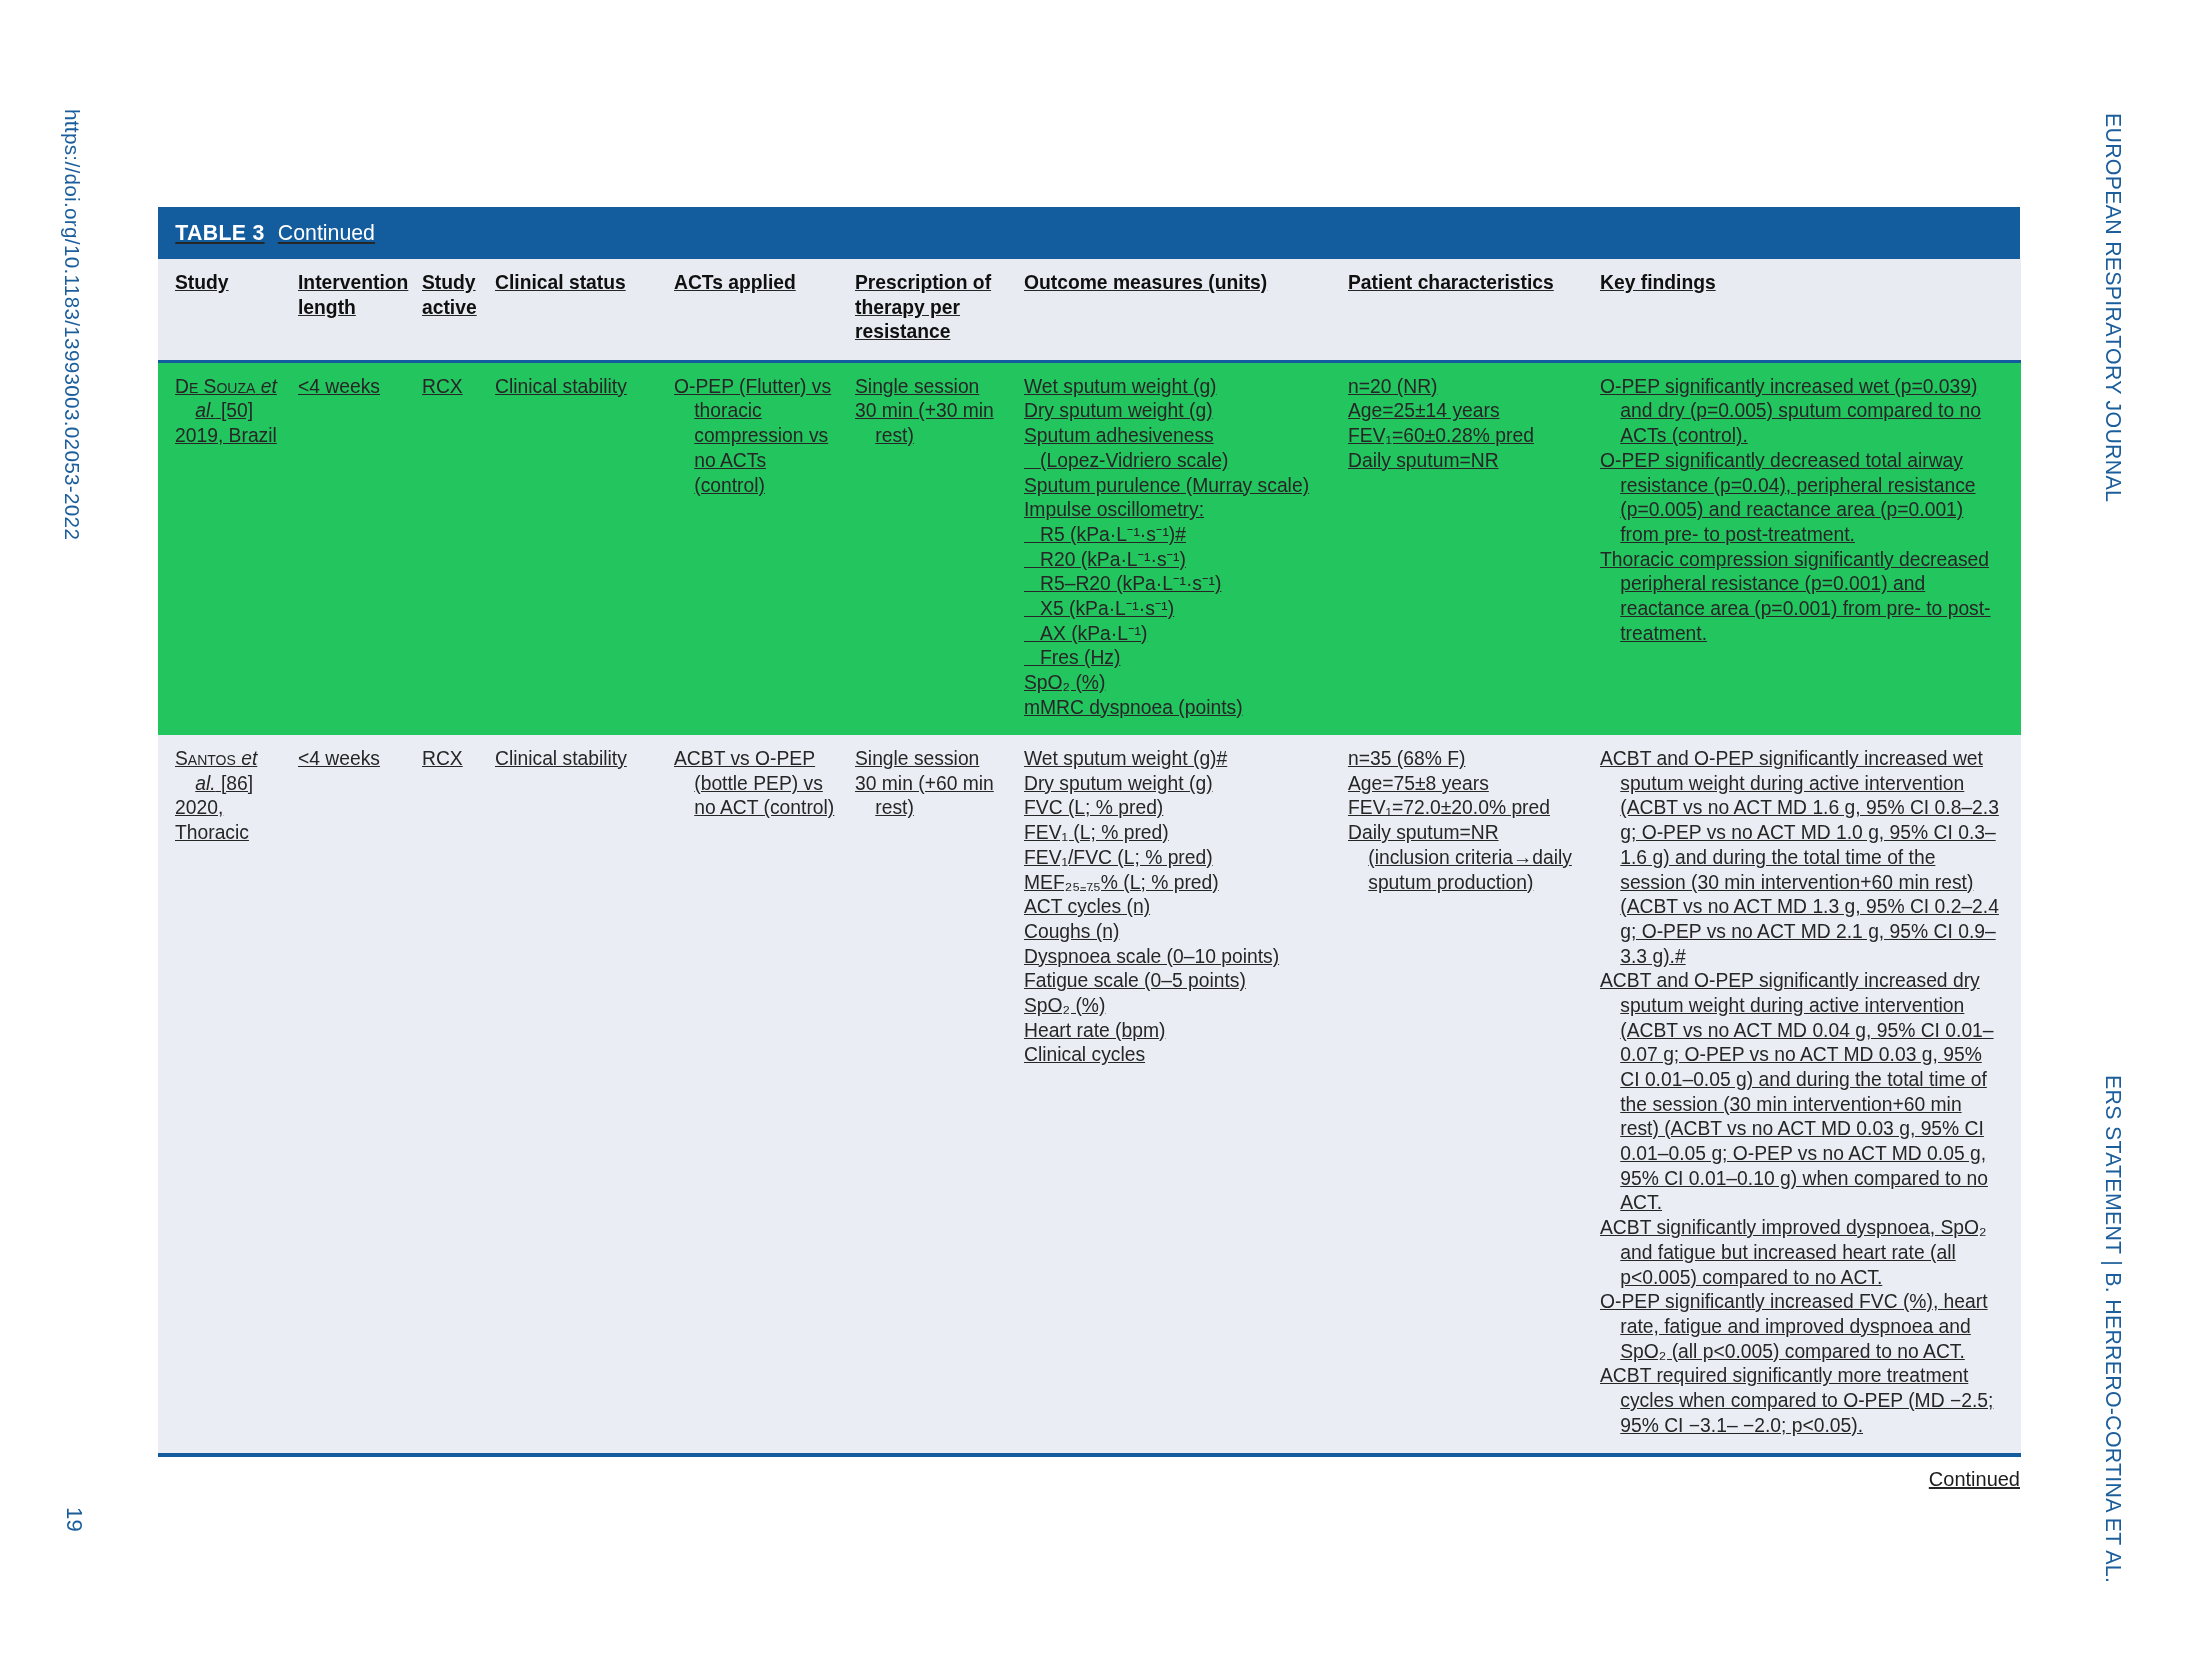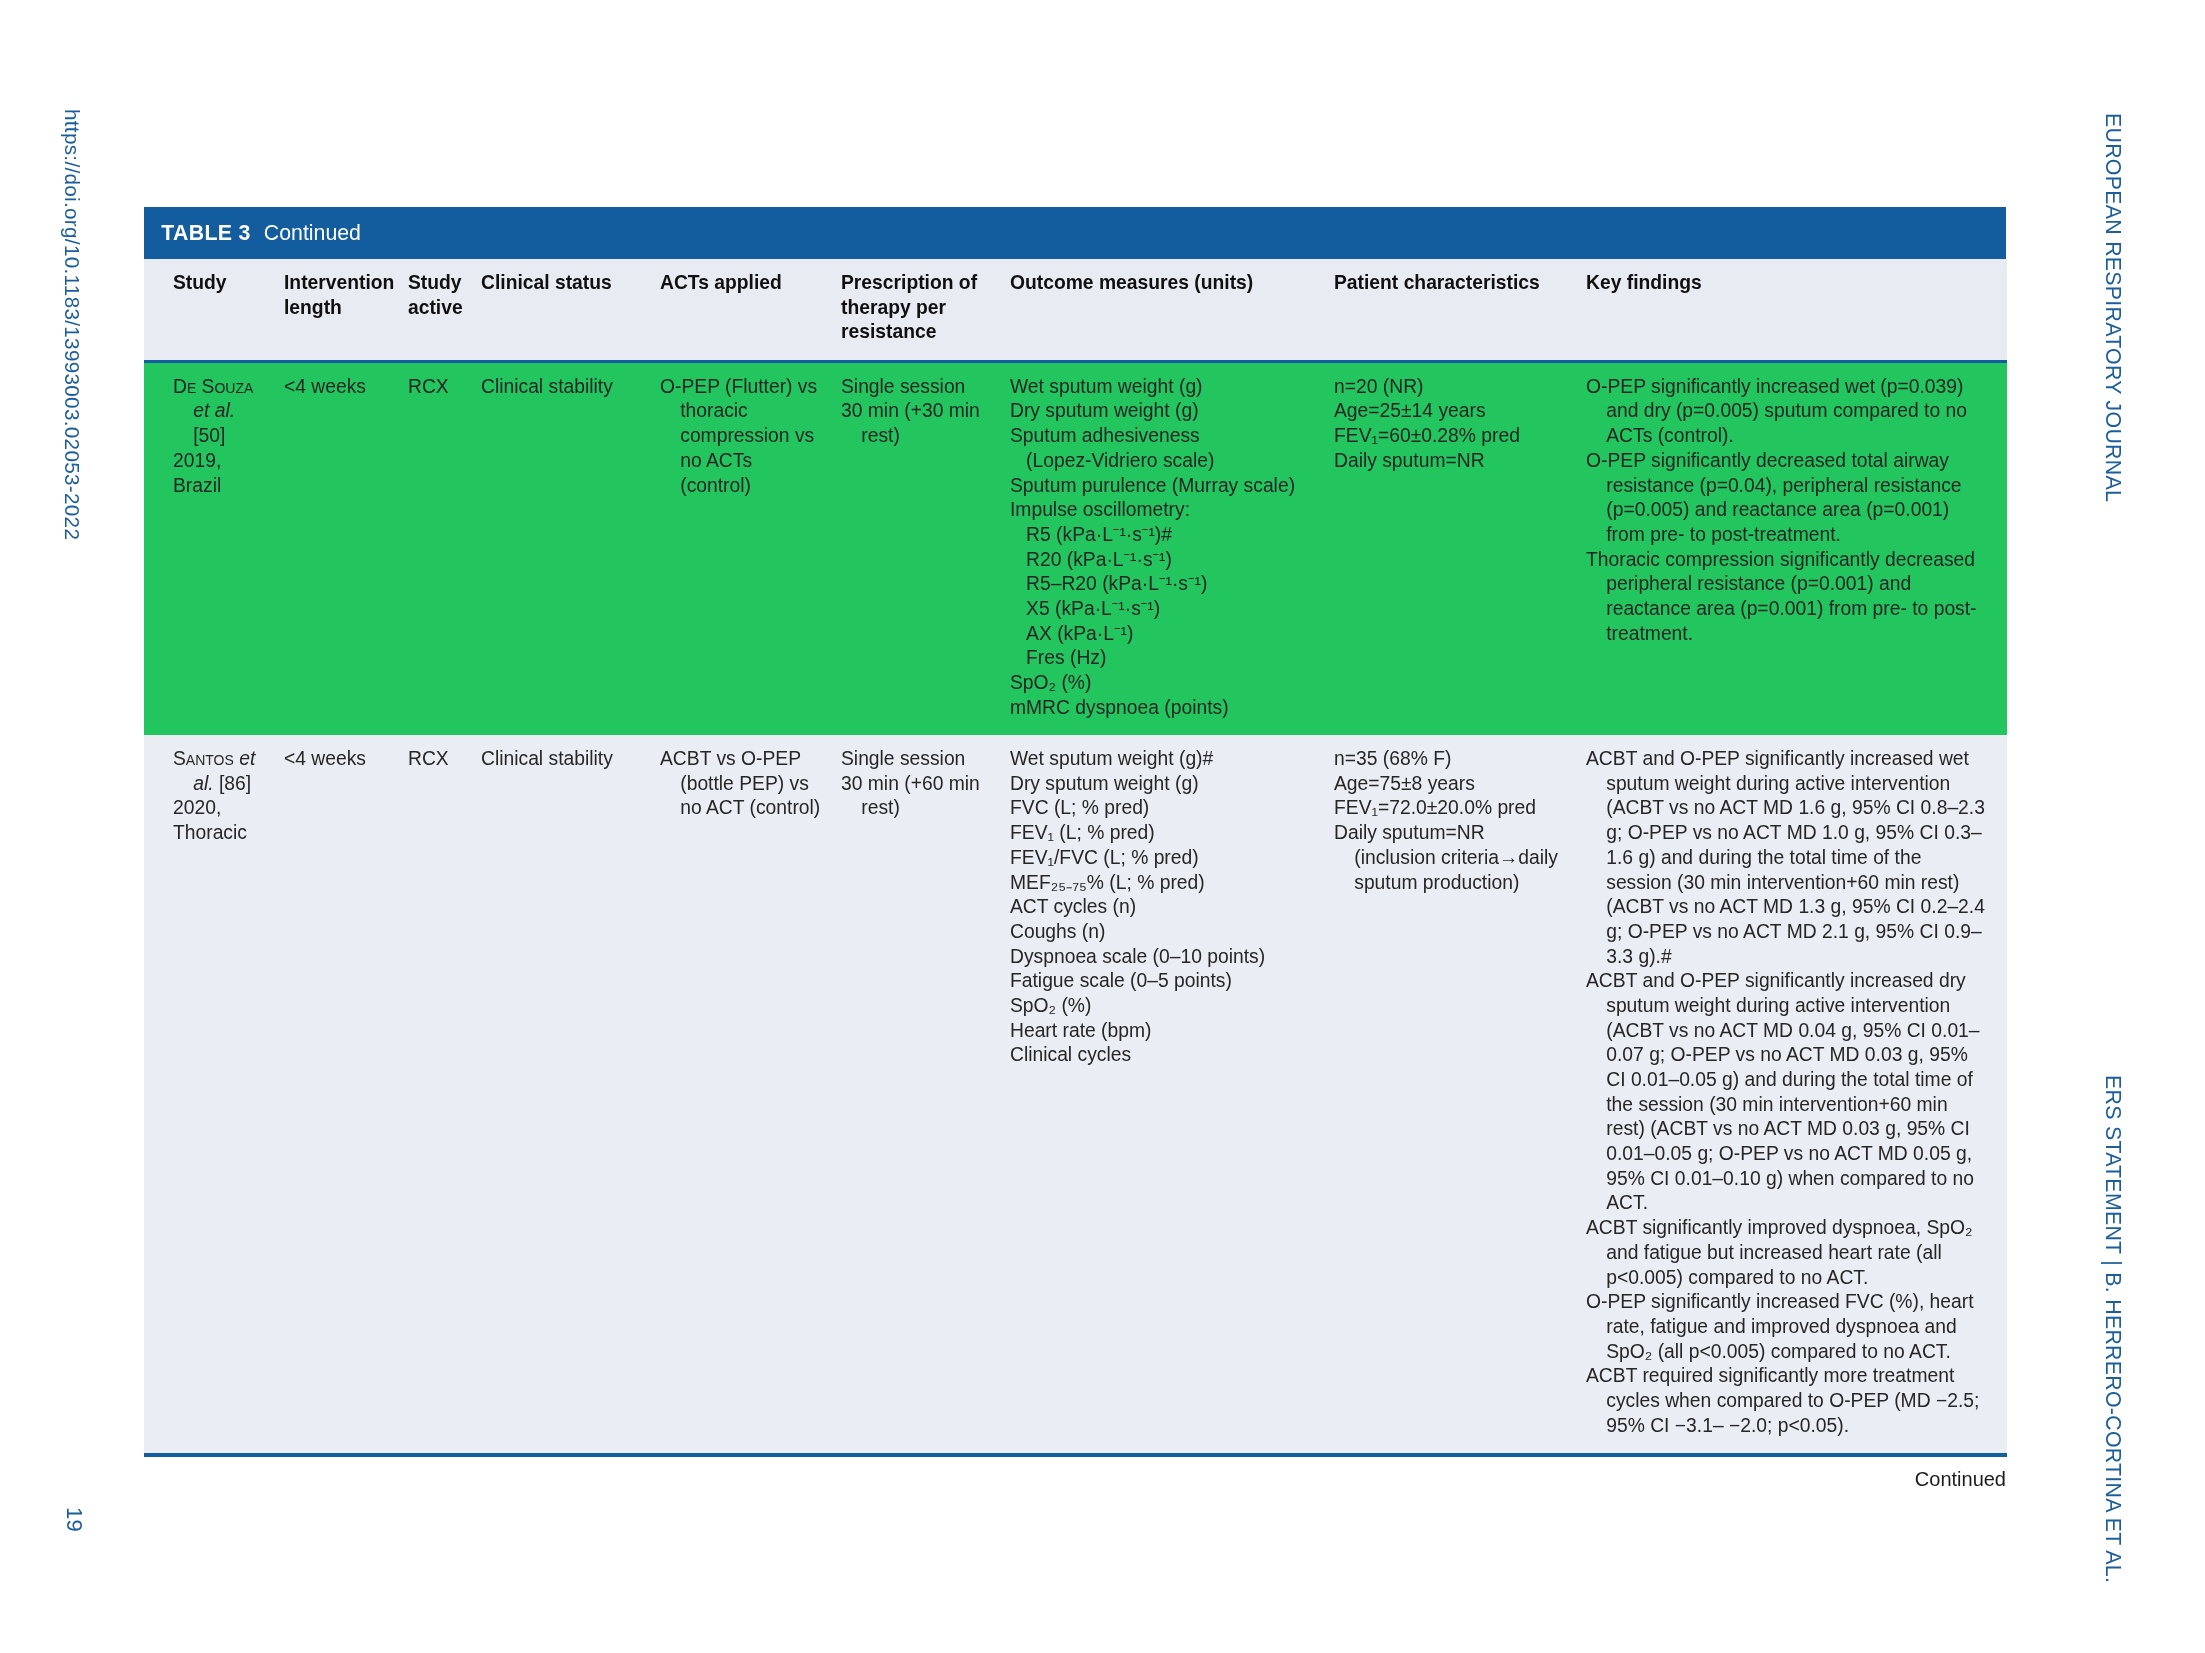--- a/index.html
+++ b/index.html
@@ -18,21 +18,21 @@
     font-size:20.7px;
     letter-spacing:0.3px;
     white-space:nowrap;
   }
   .vtext.doi     { left:60px;   top:109px; }
   .vtext.journal { left:2100px; top:113px; font-size:21.3px; }
   .vtext.footer  { left:2100px; top:1075px; font-size:21.3px; }
   .vtext.pagenum { left:61px;   top:1507px; font-size:22px; }
 
   
-  .table-wrap { position:absolute; left:144px; top:207px; width:1862px; }
+  .table-wrap { position:absolute; left:158px; top:207px; width:1862px;text-decoration:underline; }
 
   .title-bar {
     background:var(--brand-blue,#135c9d);
     color:#ffffff;
     height:52px;
     display:flex; align-items:center;
     padding-left:17.3px;
     font-size:21.3px;
     box-sizing:border-box;
   }
@@ -45,21 +45,21 @@
     width:100%;
     font-size:19.3px;
     line-height:1.28;
   }
   table.data th, table.data td {
     text-align:left;
     vertical-align:top;
     padding:12px 16px 14.7px 0;
     box-sizing:border-box;
   }
-  table.data th:first-child, table.data td:first-child { padding-left:29px; }
+  table.data th:first-child, table.data td:first-child { padding-left:17px; }
 
   thead th {
     background:var(--header-row,#e8ebf2);
     font-weight:bold;
     color:#101010;
     border-bottom:3.3px solid var(--brand-blue,#135c9d);
     padding-top:18.7px; padding-bottom:23px;
   }
 
   tr.row-a td { background:#22c55e; }

